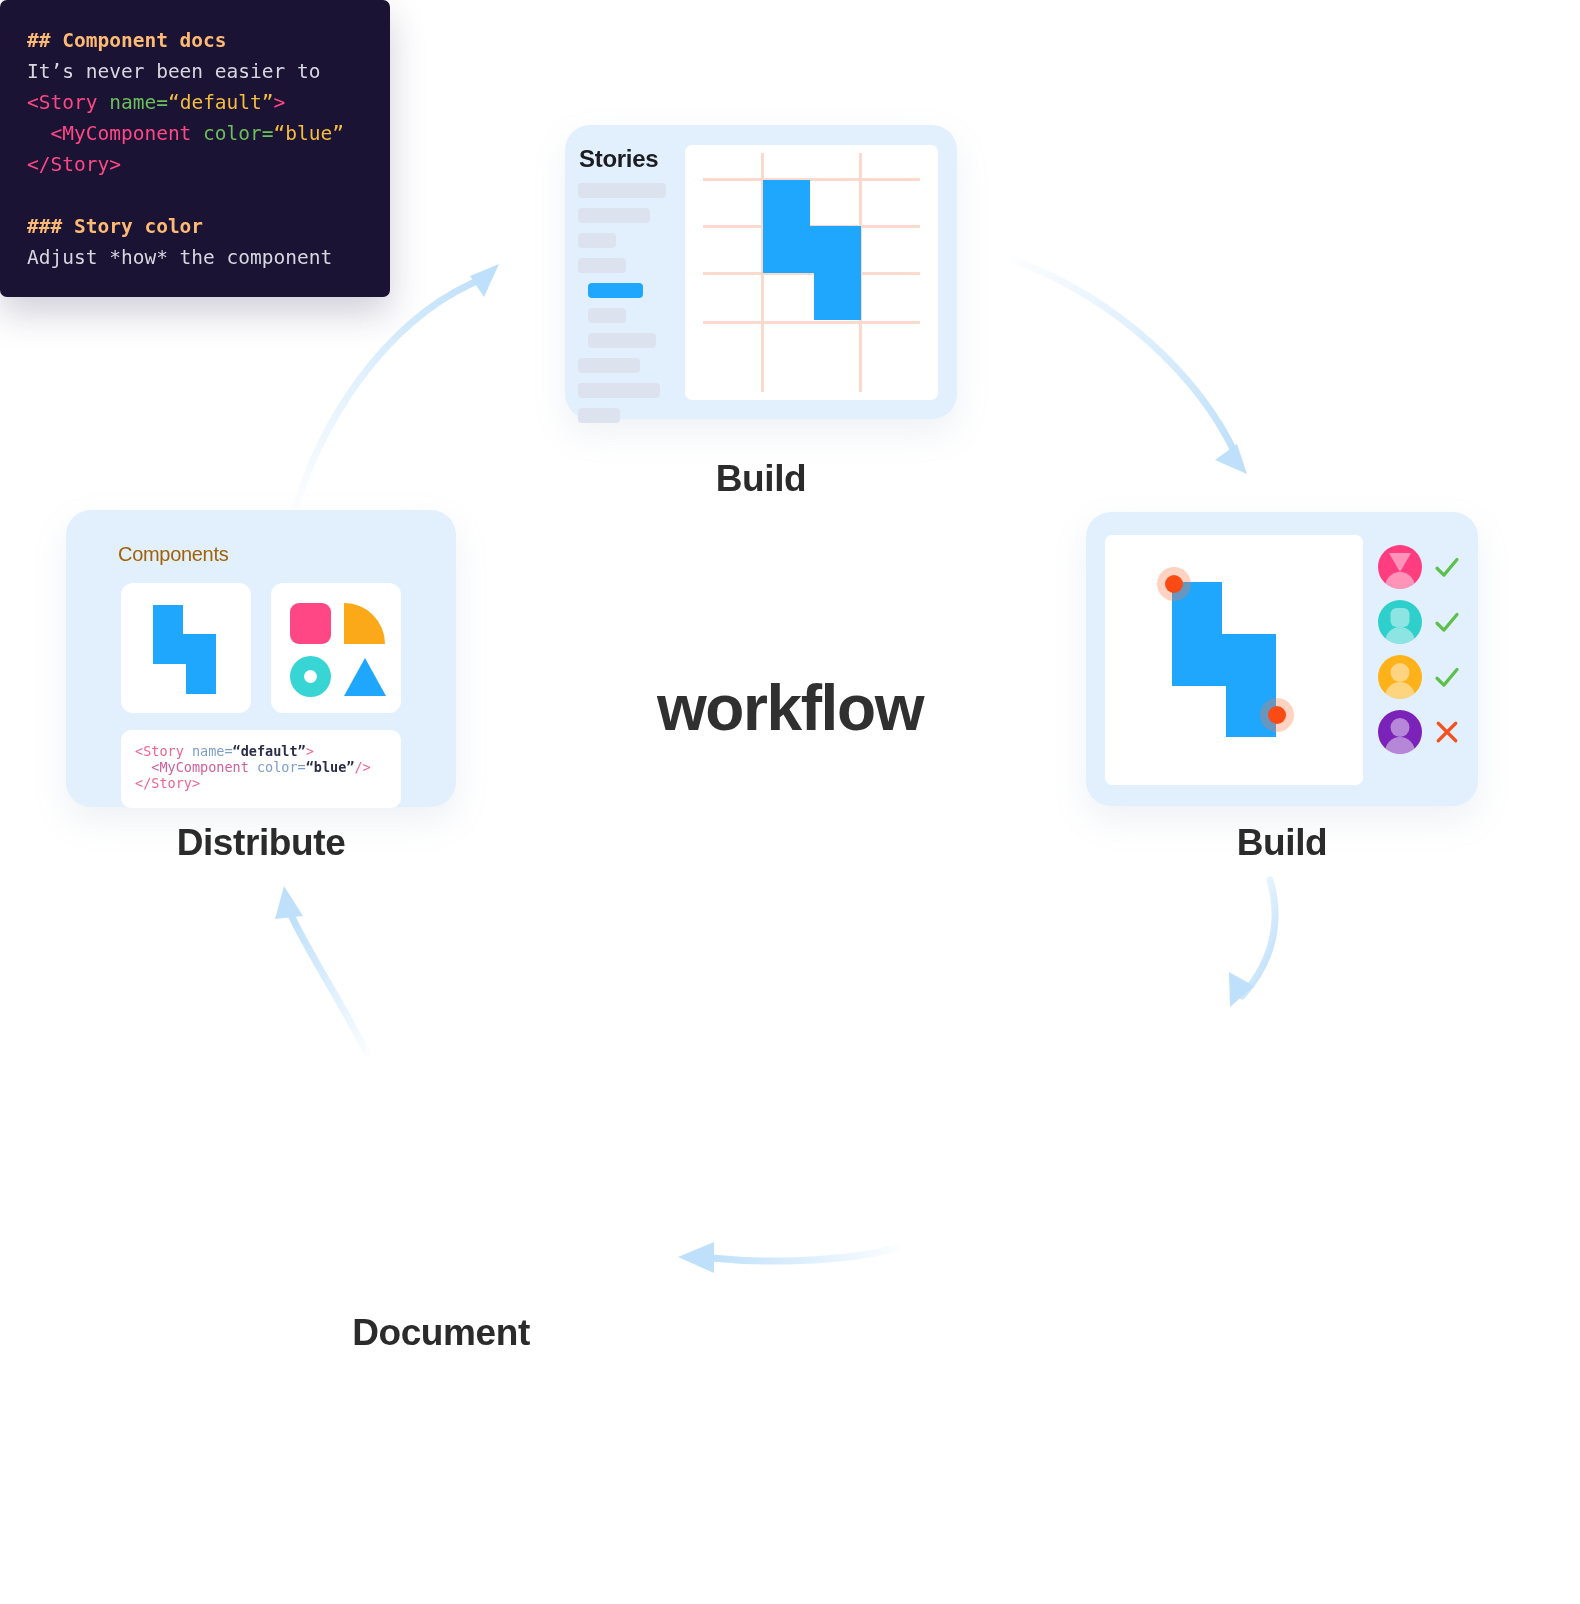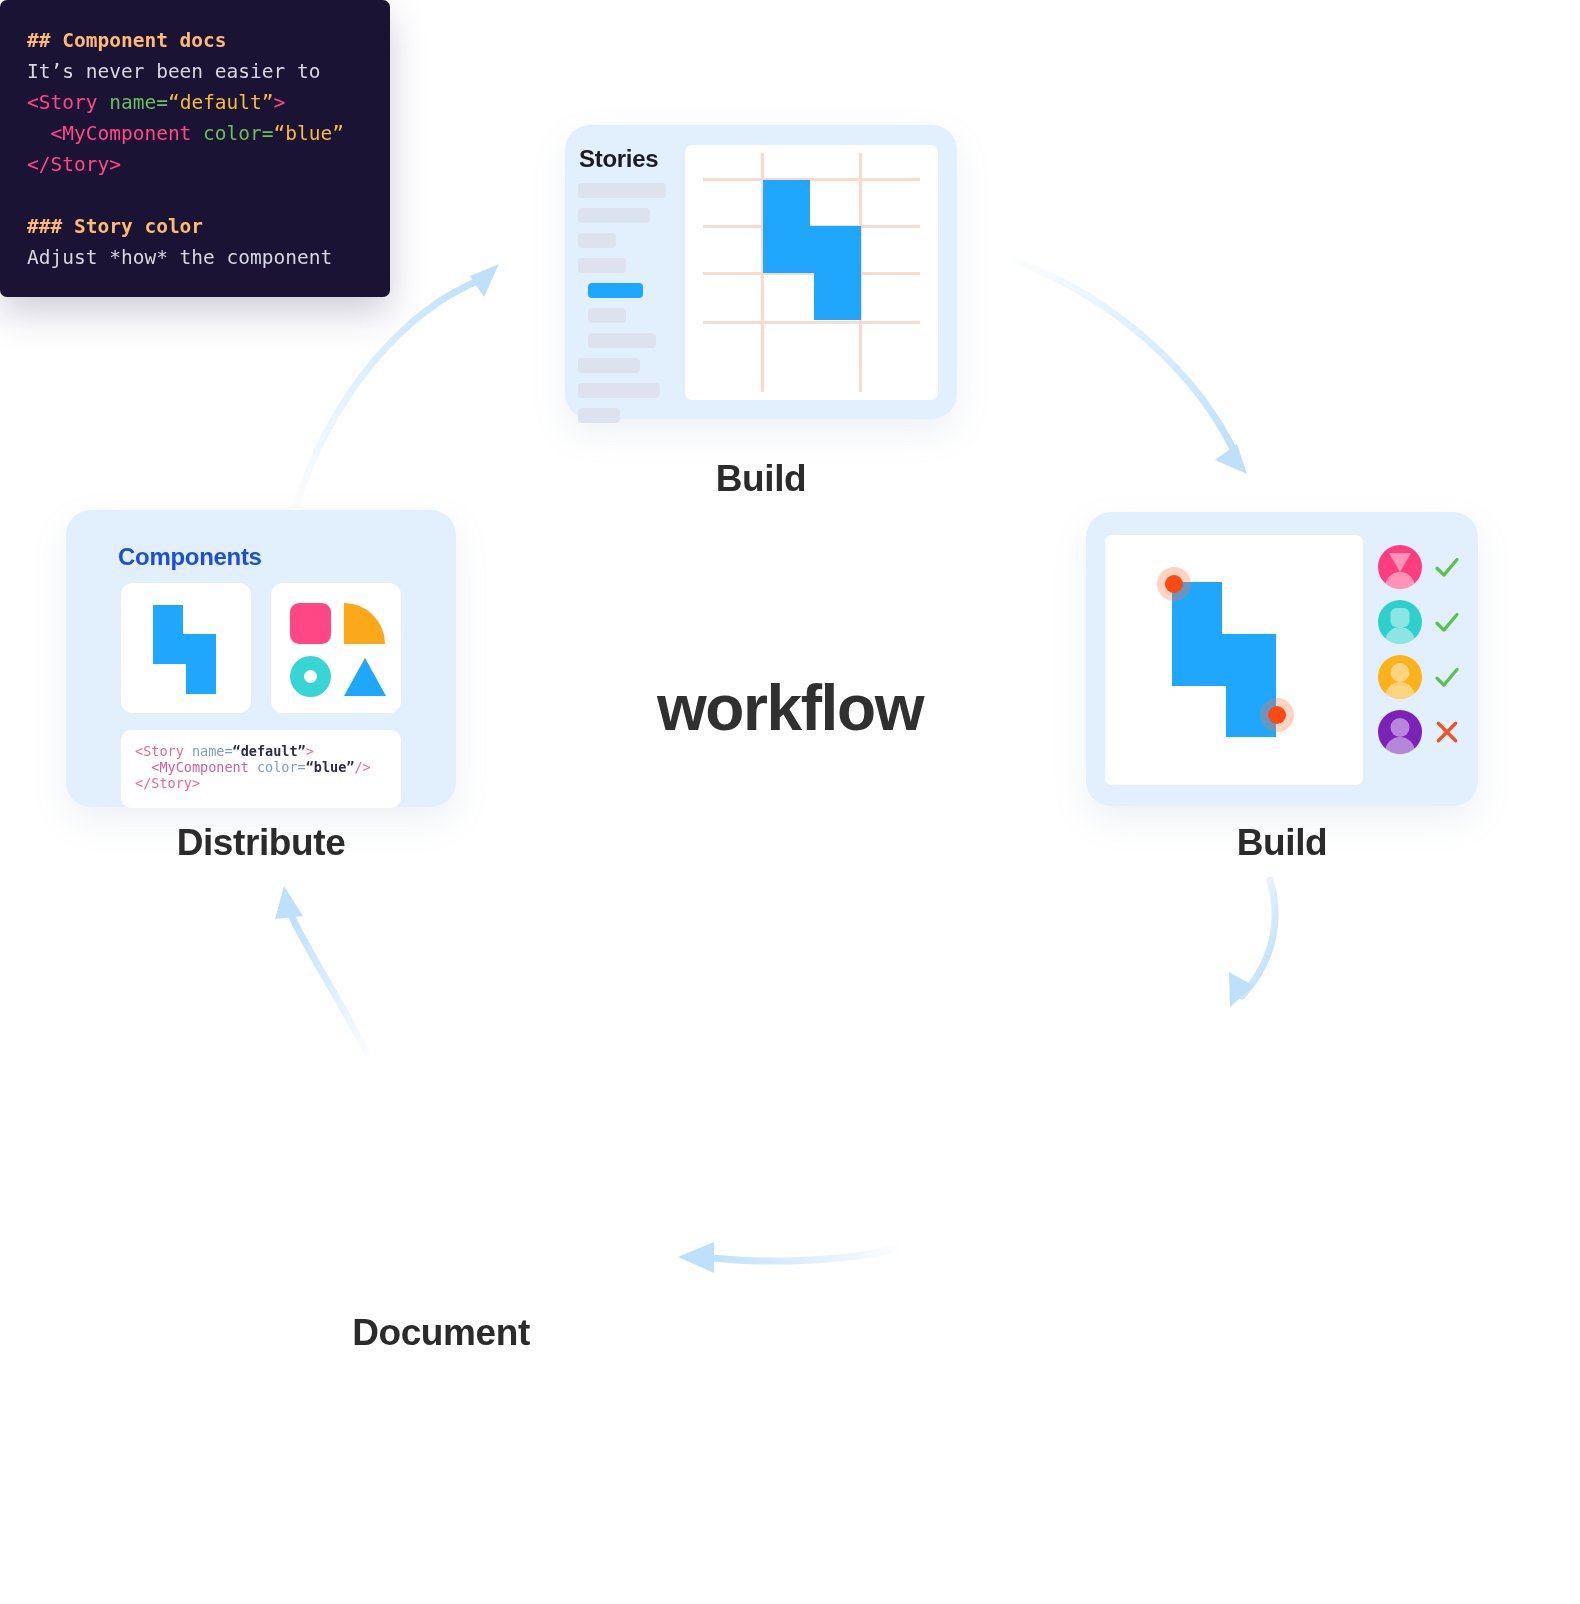--- a/index.html
+++ b/index.html
@@ -50,21 +50,21 @@
   .gridline-v { position: absolute; width: 3px; background: #fcd9cd; top: 8px; bottom: 8px; }
 
   
   .mark { position: absolute; }
   .mark i { position: absolute; display: block; background: #1ea7fd; }
 
   
   #dist-card { left: 66px; top: 510px; width: 390px; height: 297px; }
   #dist-title {
     position: absolute; left: 52px; top: 33px;
-    font-size: 24px; font-weight: 700; color: #1d4ed8; letter-spacing: -.3px;
+    font-size: 20px; font-weight: 400; color: #a16207; letter-spacing: -.3px;
   }
   .tile { position: absolute; background: #fff; border-radius: 12px; }
   #dist-tile-1 { left: 55px; top: 73px; width: 130px; height: 130px; }
   #dist-tile-2 { left: 205px; top: 73px; width: 130px; height: 130px; }
   #dist-code {
     position: absolute; left: 55px; top: 220px; width: 280px; height: 78px;
     background: #fff; border-radius: 10px; overflow: hidden;
     font-family: "DejaVu Sans Mono", monospace; font-size: 13.5px; line-height: 16px;
     padding: 13px 0 0 14px; white-space: pre;
   }

